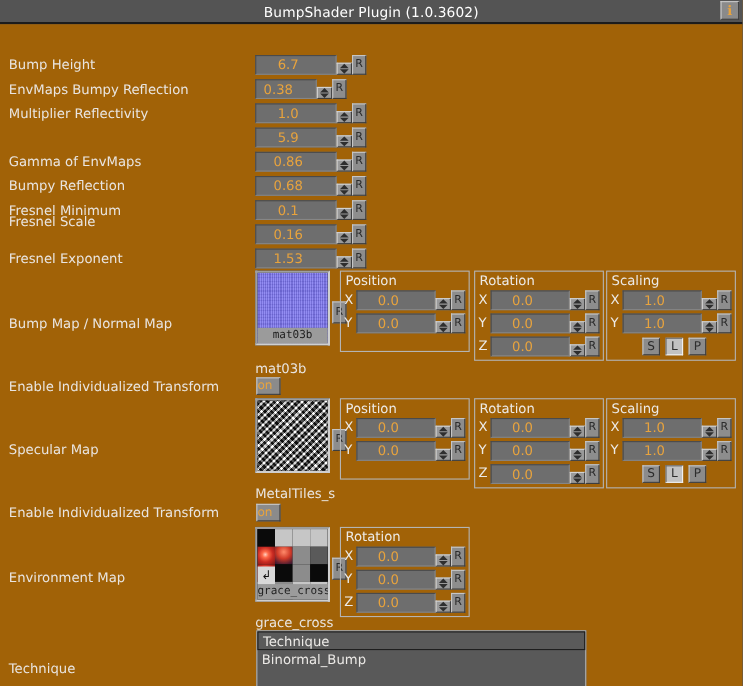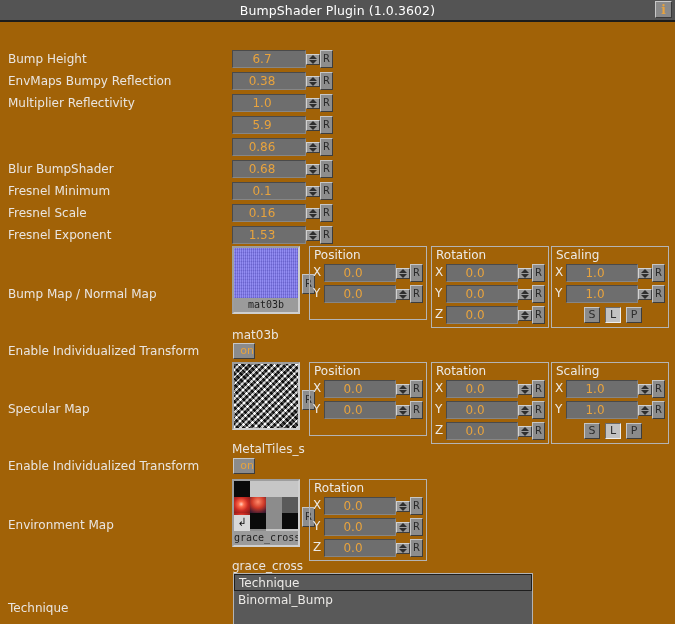--- a/index.html
+++ b/index.html
@@ -66,21 +66,21 @@
     left: 8px;
     color: #e9e5e1;
     font-size: 12px;
     white-space: nowrap;
   }
 
   
   .numfield {
     position: absolute;
     display: flex;
-    align-items: center;
+    align-items: flex-end;
     height: 18px;
   }
   .numfield .val {
     background: #6e6e6e;
     border-top: 1px solid #4a4a4a;
     border-left: 1px solid #4a4a4a;
     border-right: 1px solid #868686;
     border-bottom: 1px solid #868686;
     color: #e8a33d;
     font-size: 12px;
@@ -246,21 +246,21 @@
     height: 16px;
     background: #8b8b8b;
     border-top: 1px solid #c6c6c6;
     border-left: 1px solid #c6c6c6;
     border-right: 1px solid #3d3d3d;
     border-bottom: 1px solid #3d3d3d;
     box-sizing: border-box;
     color: #e8a33d;
     font-size: 11px;
     line-height: 14px;
-    text-align: right;
+    text-align: left;
   }
 
   
   .slp {
     position: absolute;
     width: 16px; height: 16px;
     background: #8b8b8b;
     border-top: 1px solid #c6c6c6;
     border-left: 1px solid #c6c6c6;
     border-right: 1px solid #3d3d3d;
@@ -329,21 +329,21 @@
     <div class="val" style="width:74px">6.7</div>
     <div class="spin">
         <div class="ar up"></div>
         <div class="ar dn"></div>
       </div>
     <div class="rbtn">R</div>
   </div>
 
   <div class="row-label" style="top:52px">EnvMaps Bumpy Reflection</div>
   <div class="numfield" style="left:232px; top:50px">
-    <div class="val" style="width:74px">0.38</div>
+    <div class="val" style="width:56px">0.38</div>
     <div class="spin">
         <div class="ar up"></div>
         <div class="ar dn"></div>
       </div>
     <div class="rbtn">R</div>
   </div>
 
   <div class="row-label" style="top:74px">Multiplier Reflectivity</div>
   <div class="numfield" style="left:232px; top:72px">
     <div class="val" style="width:74px">1.0</div>
@@ -356,50 +356,51 @@
 
   <div class="numfield" style="left:232px; top:94px">
     <div class="val" style="width:74px">5.9</div>
     <div class="spin">
         <div class="ar up"></div>
         <div class="ar dn"></div>
       </div>
     <div class="rbtn">R</div>
   </div>
 
+  <div class="row-label" style="top:118px">Gamma of EnvMaps</div>
   <div class="numfield" style="left:232px; top:116px">
     <div class="val" style="width:74px">0.86</div>
     <div class="spin">
         <div class="ar up"></div>
         <div class="ar dn"></div>
       </div>
     <div class="rbtn">R</div>
   </div>
 
-  <div class="row-label" style="top:140px">Blur BumpShader</div>
+  <div class="row-label" style="top:140px">Bumpy Reflection</div>
   <div class="numfield" style="left:232px; top:138px">
     <div class="val" style="width:74px">0.68</div>
     <div class="spin">
         <div class="ar up"></div>
         <div class="ar dn"></div>
       </div>
     <div class="rbtn">R</div>
   </div>
 
   <div class="row-label" style="top:162px">Fresnel Minimum</div>
   <div class="numfield" style="left:232px; top:160px">
     <div class="val" style="width:74px">0.1</div>
     <div class="spin">
         <div class="ar up"></div>
         <div class="ar dn"></div>
       </div>
     <div class="rbtn">R</div>
   </div>
 
-  <div class="row-label" style="top:184px">Fresnel Scale</div>
+  <div class="row-label" style="top:172px">Fresnel Scale</div>
   <div class="numfield" style="left:232px; top:182px">
     <div class="val" style="width:74px">0.16</div>
     <div class="spin">
         <div class="ar up"></div>
         <div class="ar dn"></div>
       </div>
     <div class="rbtn">R</div>
   </div>
 
   <div class="row-label" style="top:206px">Fresnel Exponent</div>

